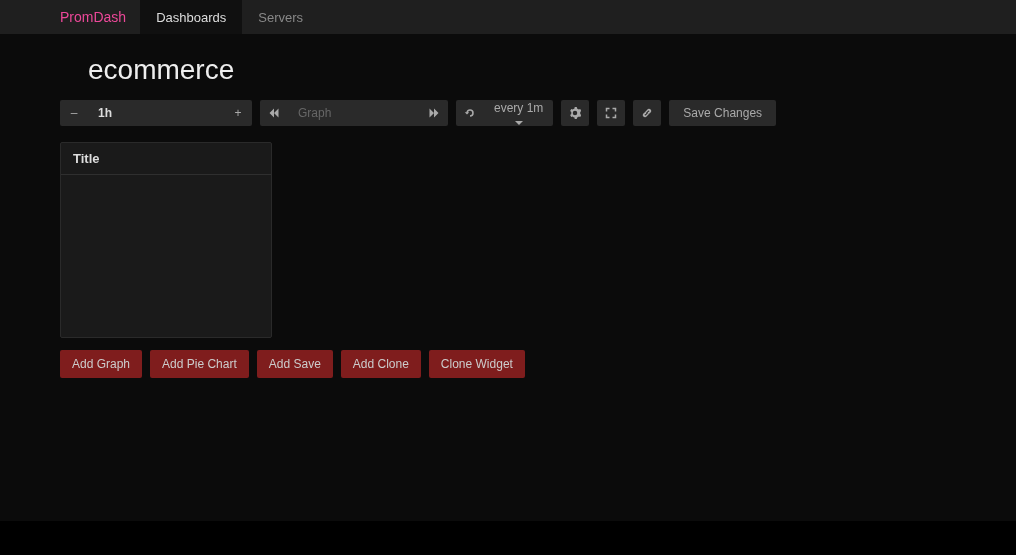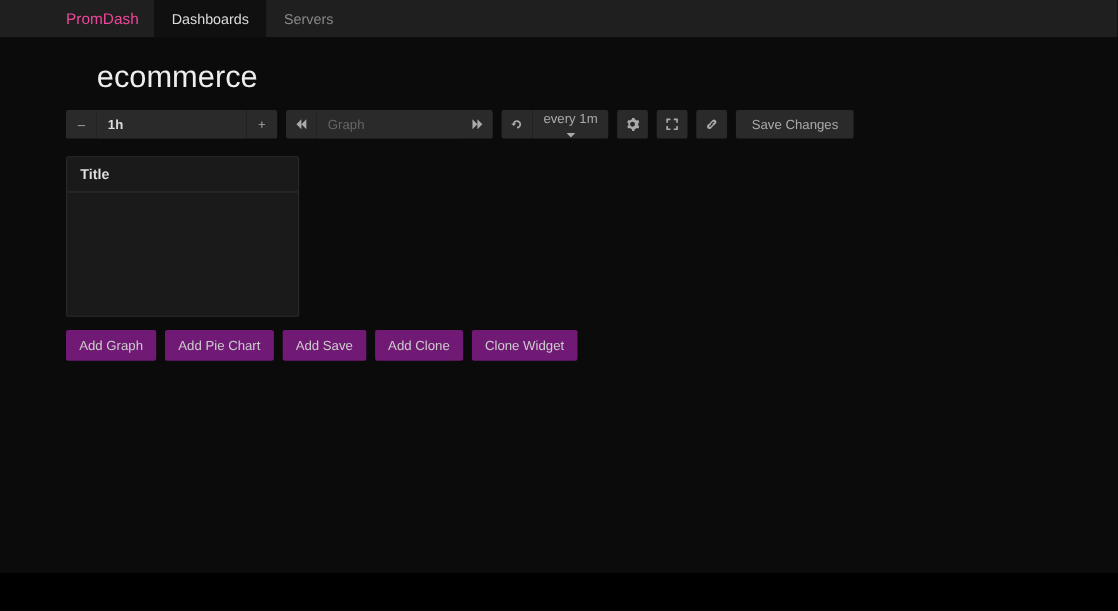--- a/index.html
+++ b/index.html
@@ -76,35 +76,35 @@
     .group .btn:last-child { border-top-left-radius: 0; border-bottom-left-radius: 0; }
     .group .input-like { border-radius: 0; }
     .dropdown { padding: 0 10px; gap: 6px; flex-direction: column; }
     .caret { width: 0; height: 0; border-left: 4px solid transparent; border-right: 4px solid transparent; border-top: 4px solid #aaa; }
     .save-btn { padding: 0 14px; }
     .icon-svg { width: 12px; height: 12px; fill: #aaa; }
     .widget {
       background: #1a1a1a;
       border: 1px solid #2a2a2a;
       width: 212px;
-      height: 146px;
+      height: 196px;
       border-radius: 2px;
       margin-bottom: 12px;
     }
     .widget-header {
       padding: 8px 12px;
       border-bottom: 1px solid #2f2f2f;
       color: #ddd;
       font-size: 13px;
       font-weight: 600;
     }
     .widget-body { height: calc(100% - 34px); }
     .action-row { display: flex; gap: 8px; }
     .action-btn {
-      background: #701a75;
+      background: #7f1d1d;
       border: none;
       color: #ccc;
       font-size: 12px;
       padding: 7px 12px;
       border-radius: 2px;
       cursor: pointer;
     }
     .bottom-bar { position: absolute; top: 521px; left: 0; width: 1016px; height: 34px; background: #000; }
   </style>
 </head>

